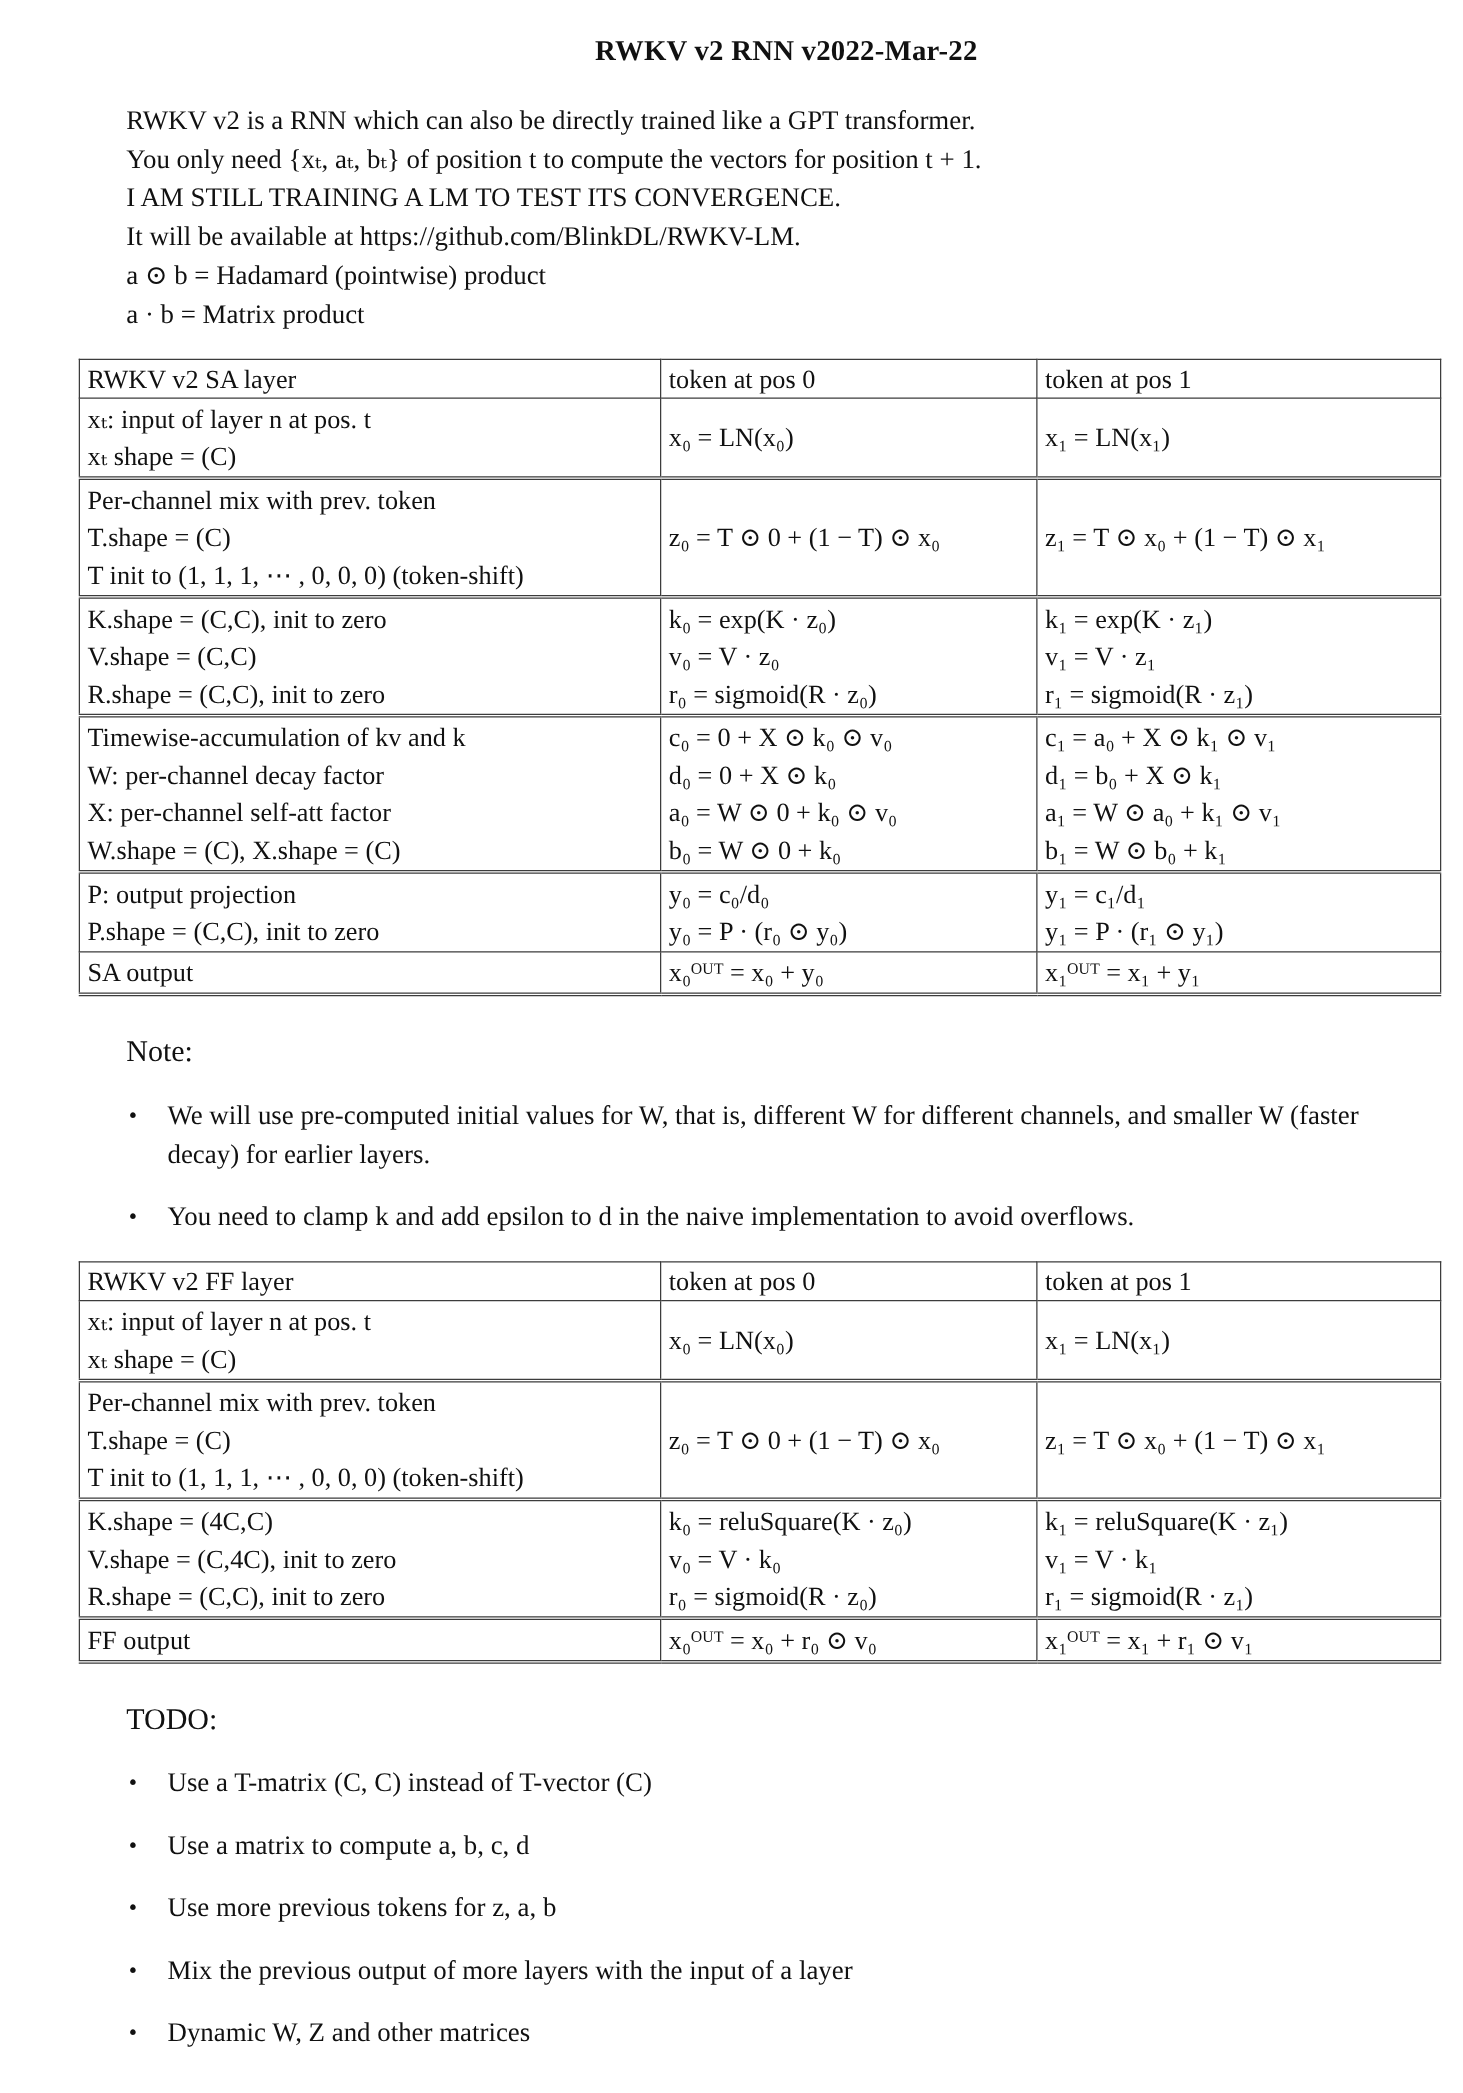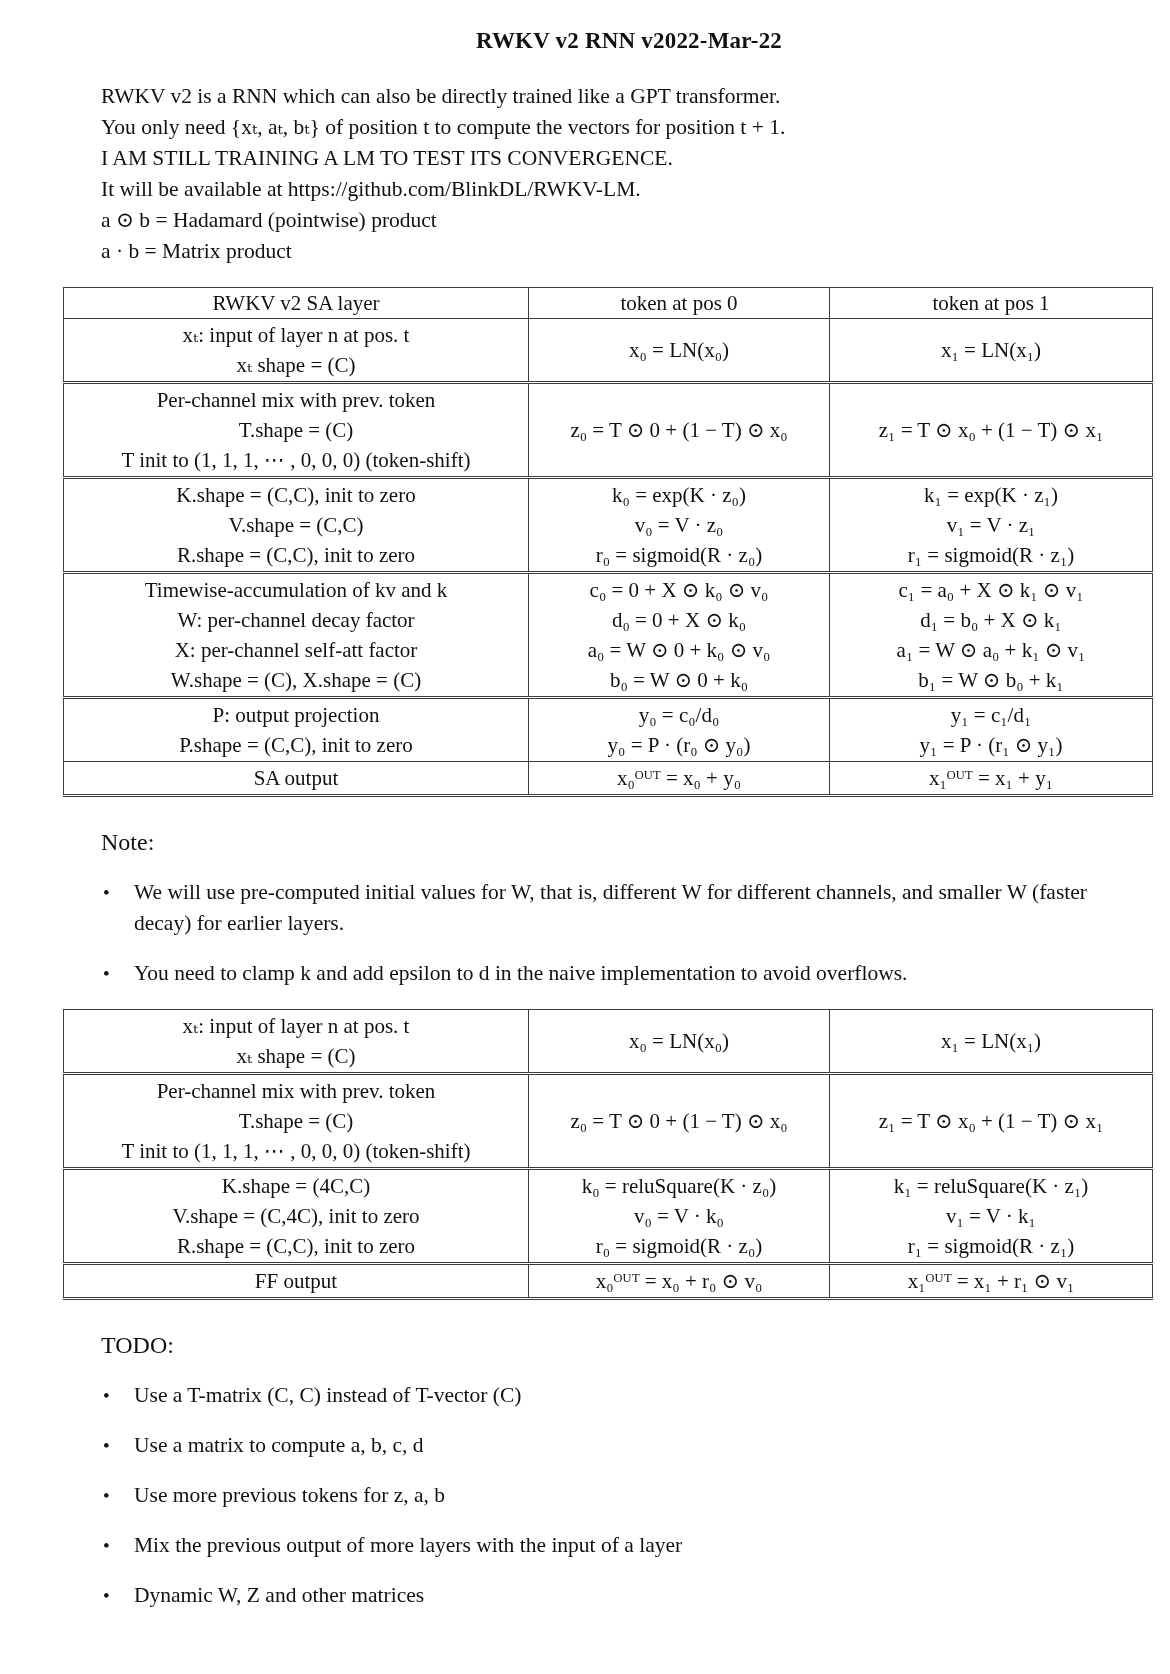--- a/index.html
+++ b/index.html
@@ -14,21 +14,21 @@
     font-weight:bold; letter-spacing:.2px;
   }
   .intro { margin:26px 0 0 57px; font-size:21.5px; }
   .intro .line { line-height:31px; white-space:nowrap; }
 
   table.eq {
     border-collapse:collapse; table-layout:fixed; width:1089px;
     margin:20px 0 0 19px; font-size:21px; color:#111111;
   }
   table.eq td {
-    border:1px solid #3c3c3c; text-align:center; vertical-align:middle;
+    border:1px solid #3c3c3c; vertical-align:middle;
     padding:1px 6px; overflow:hidden;
   }
   table.eq col.c1 { width:465px; }
   table.eq col.c2 { width:301px; }
   table.eq col.c3 { width:323px; }
   tr.sep td  { border-top:3px double #3c3c3c; }
   tr.last td { border-bottom:3px double #3c3c3c; }
   .ln  { line-height:30px; white-space:nowrap; }
   tr.hdr .ln { line-height:28px; }
   td.math .ln { }
@@ -175,20 +175,31 @@
     </li>
   </ul>
 
   <table class="eq mt2">
     <colgroup>
         <col class="c1">
         <col class="c2">
         <col class="c3">
       </colgroup>
     <tbody>
+        <tr class="hdr">
+      <td>
+            <div class="ln">RWKV v2 FF layer</div>
+          </td>
+      <td>
+            <div class="ln">token at pos 0</div>
+          </td>
+      <td>
+            <div class="ln">token at pos 1</div>
+          </td>
+    </tr>
     <tr>
       <td class="lbl">
         <div class="ln">xₜ: input of layer n at pos. t</div>
         <div class="ln">xₜ shape = (C)</div>
       </td>
       <td class="math">
         <div class="ln">x₀ = LN(x₀)</div>
       </td>
       <td class="math">
         <div class="ln">x₁ = LN(x₁)</div>

